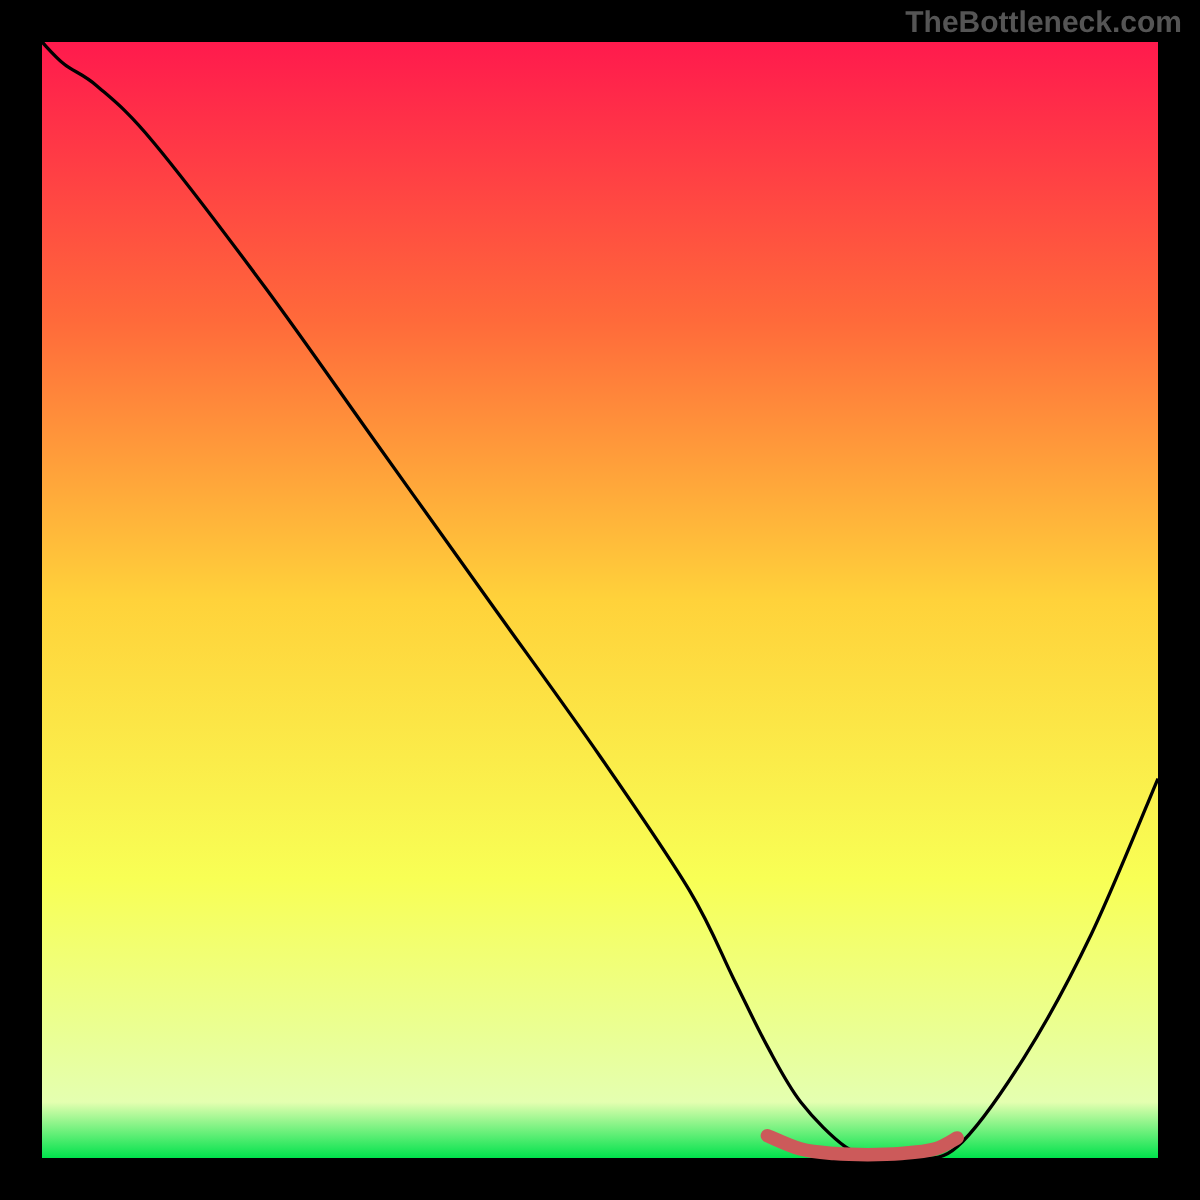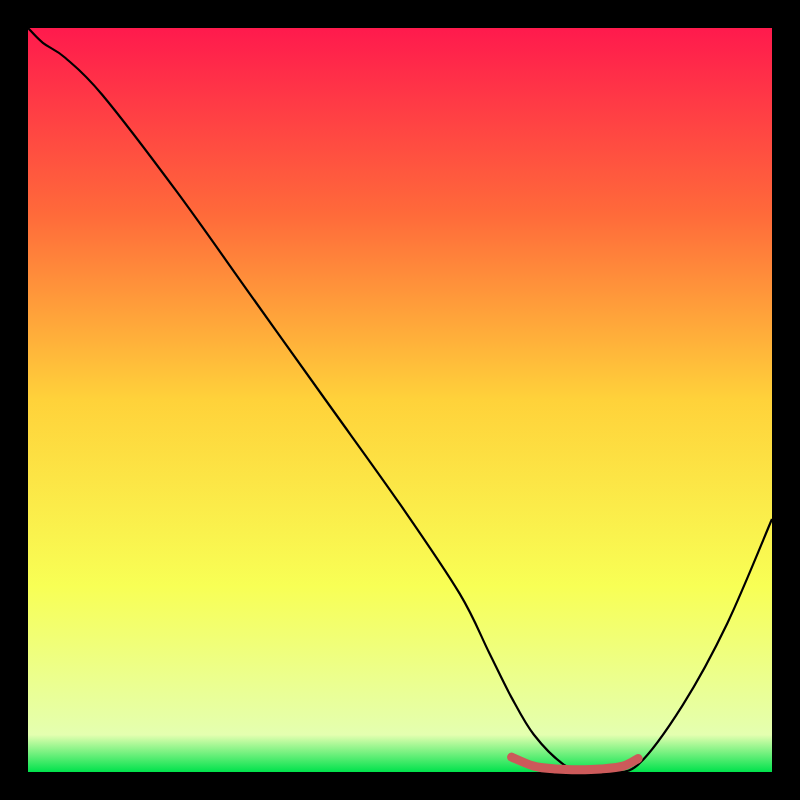--- a/index.html
+++ b/index.html
@@ -29,20 +29,21 @@
   svg {
     position: absolute;
     top: 0;
     left: 0;
   }
 </style>
 </head>
 <body>
 
 <div class="frame">
+  <div class="watermark">TheBottleneck.com</div>
   <svg id="chart-svg" width="800" height="800" viewBox="0 0 800 800">
     <defs>
       <linearGradient id="bg-grad" x1="0" y1="0" x2="0" y2="1">
           <stop offset="0%" stop-color="#ff1a4d"></stop>
           <stop offset="25%" stop-color="#ff6a3a"></stop>
           <stop offset="50%" stop-color="#ffd23a"></stop>
           <stop offset="75%" stop-color="#f8ff55"></stop>
           <stop offset="95%" stop-color="#e4ffb0"></stop>
           <stop offset="100%" stop-color="#00e24c"></stop>
         </linearGradient>

